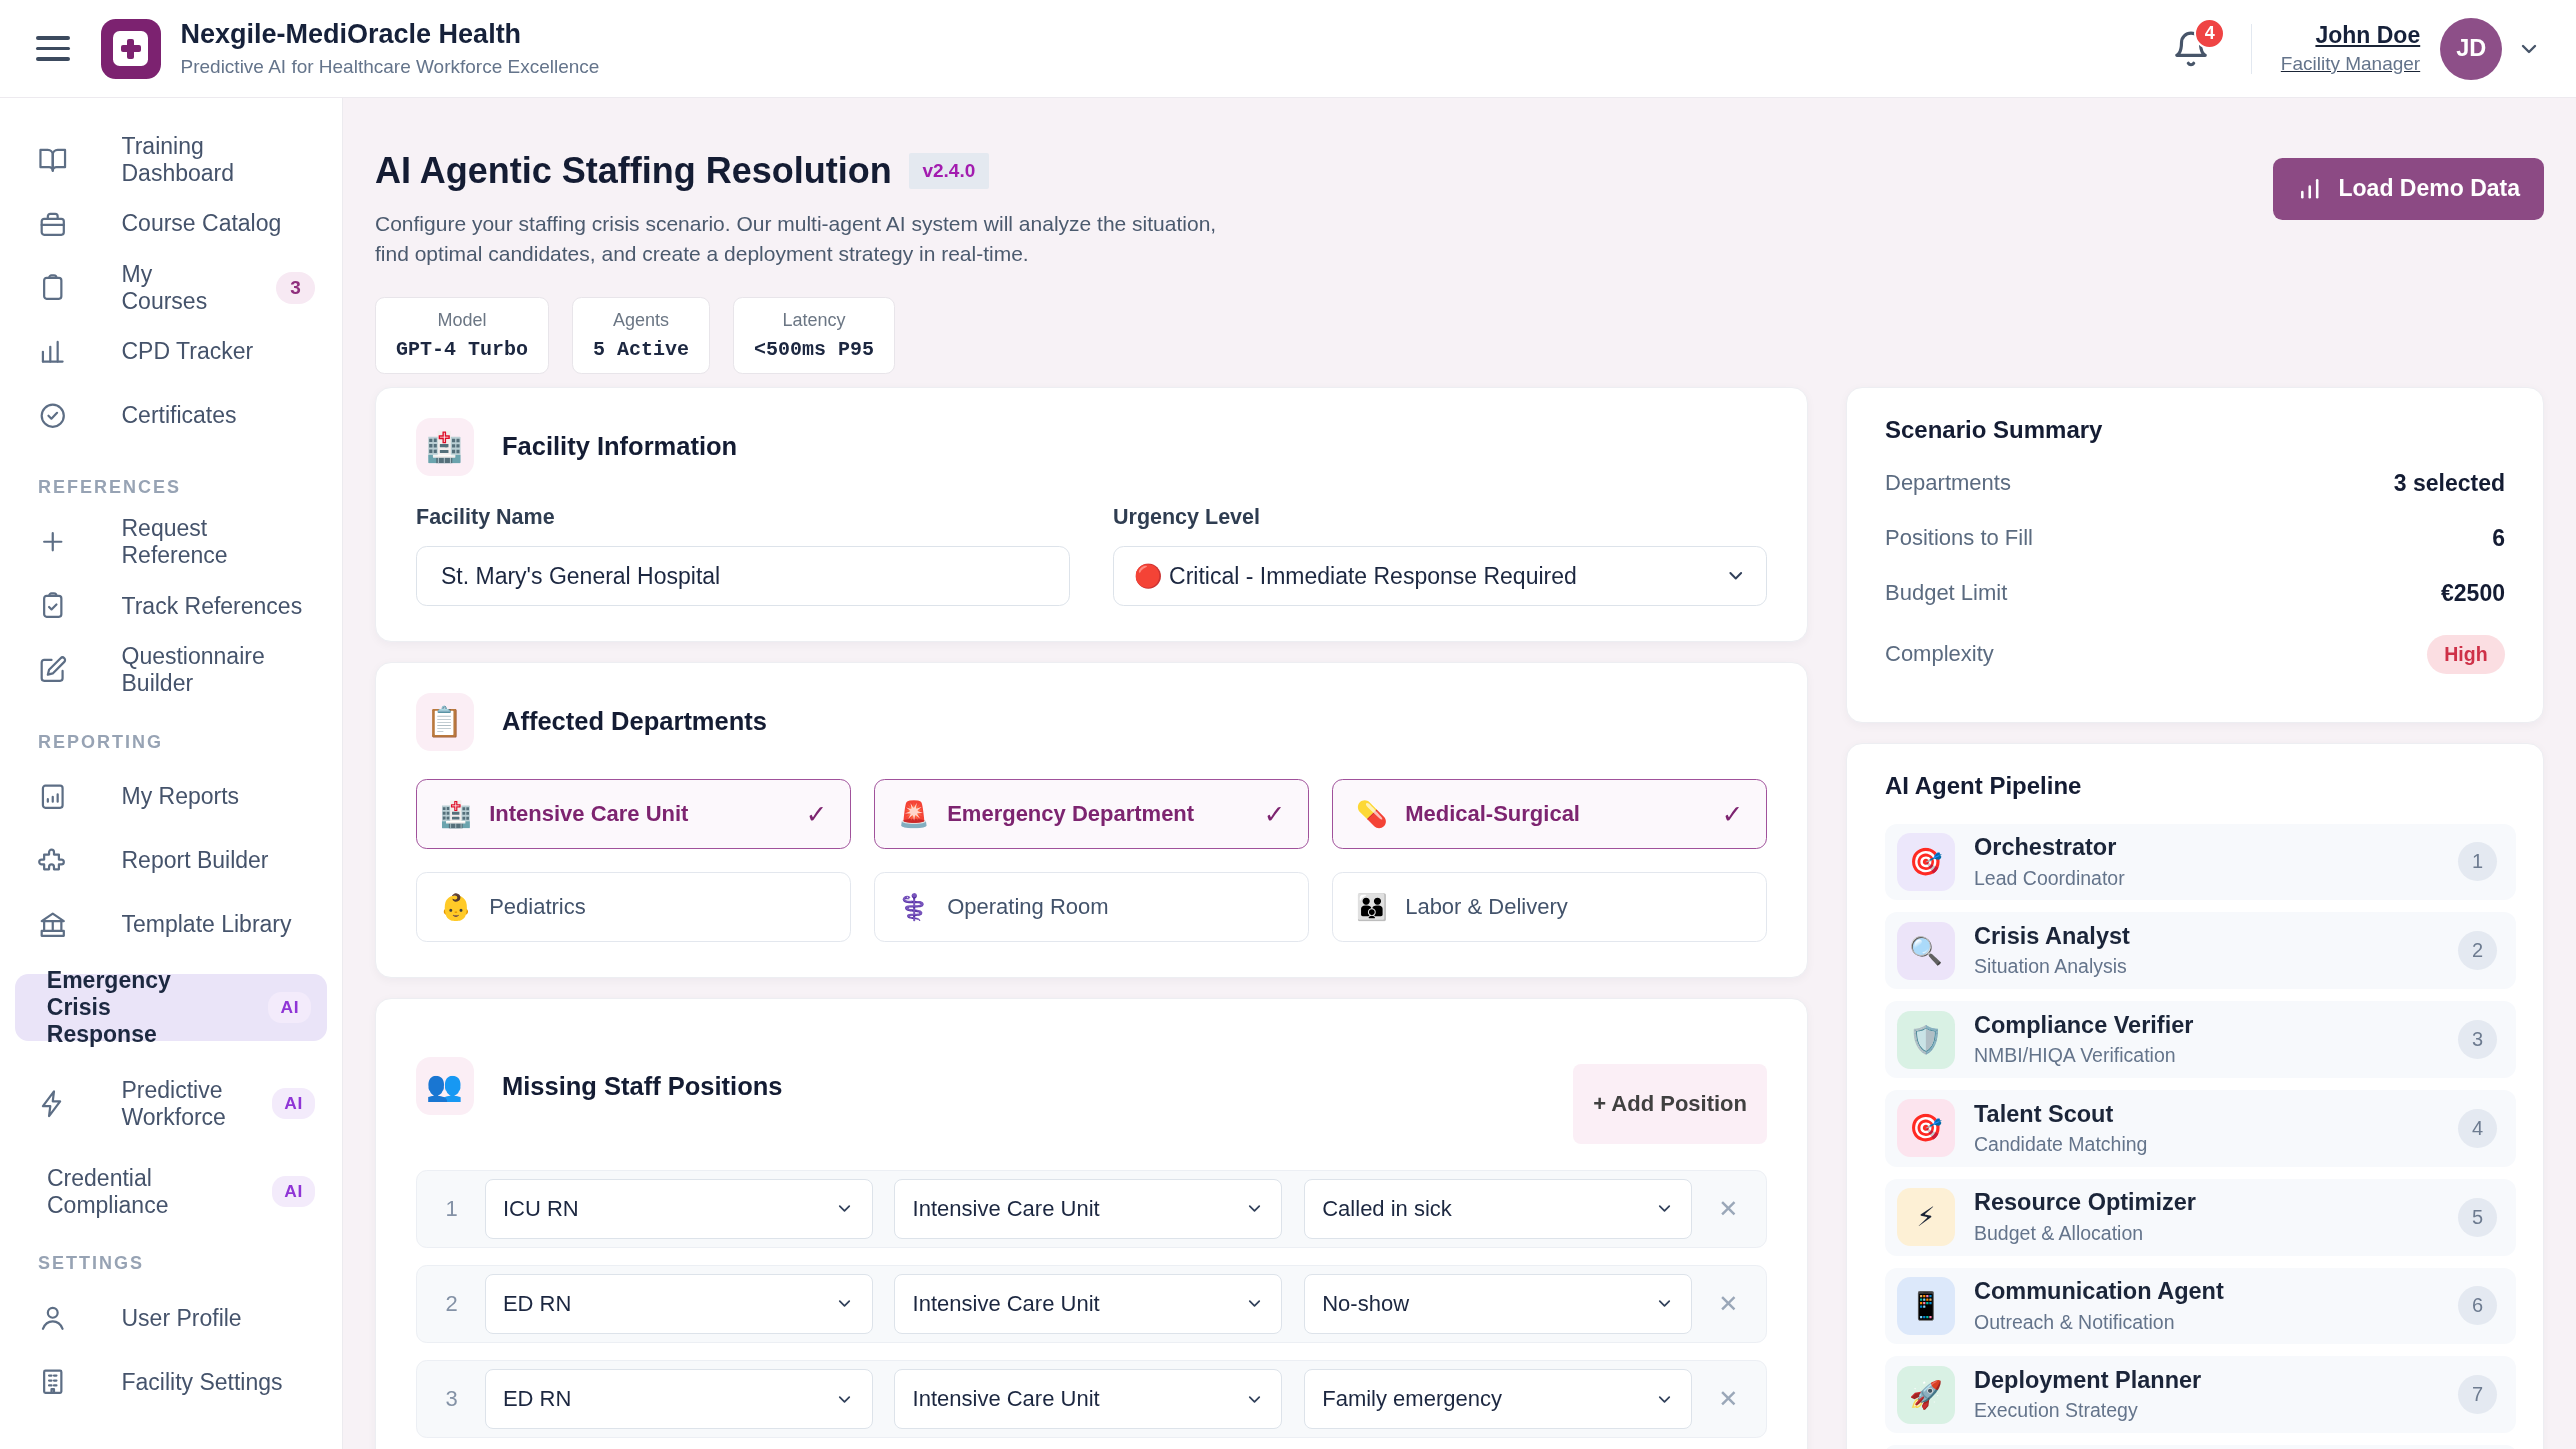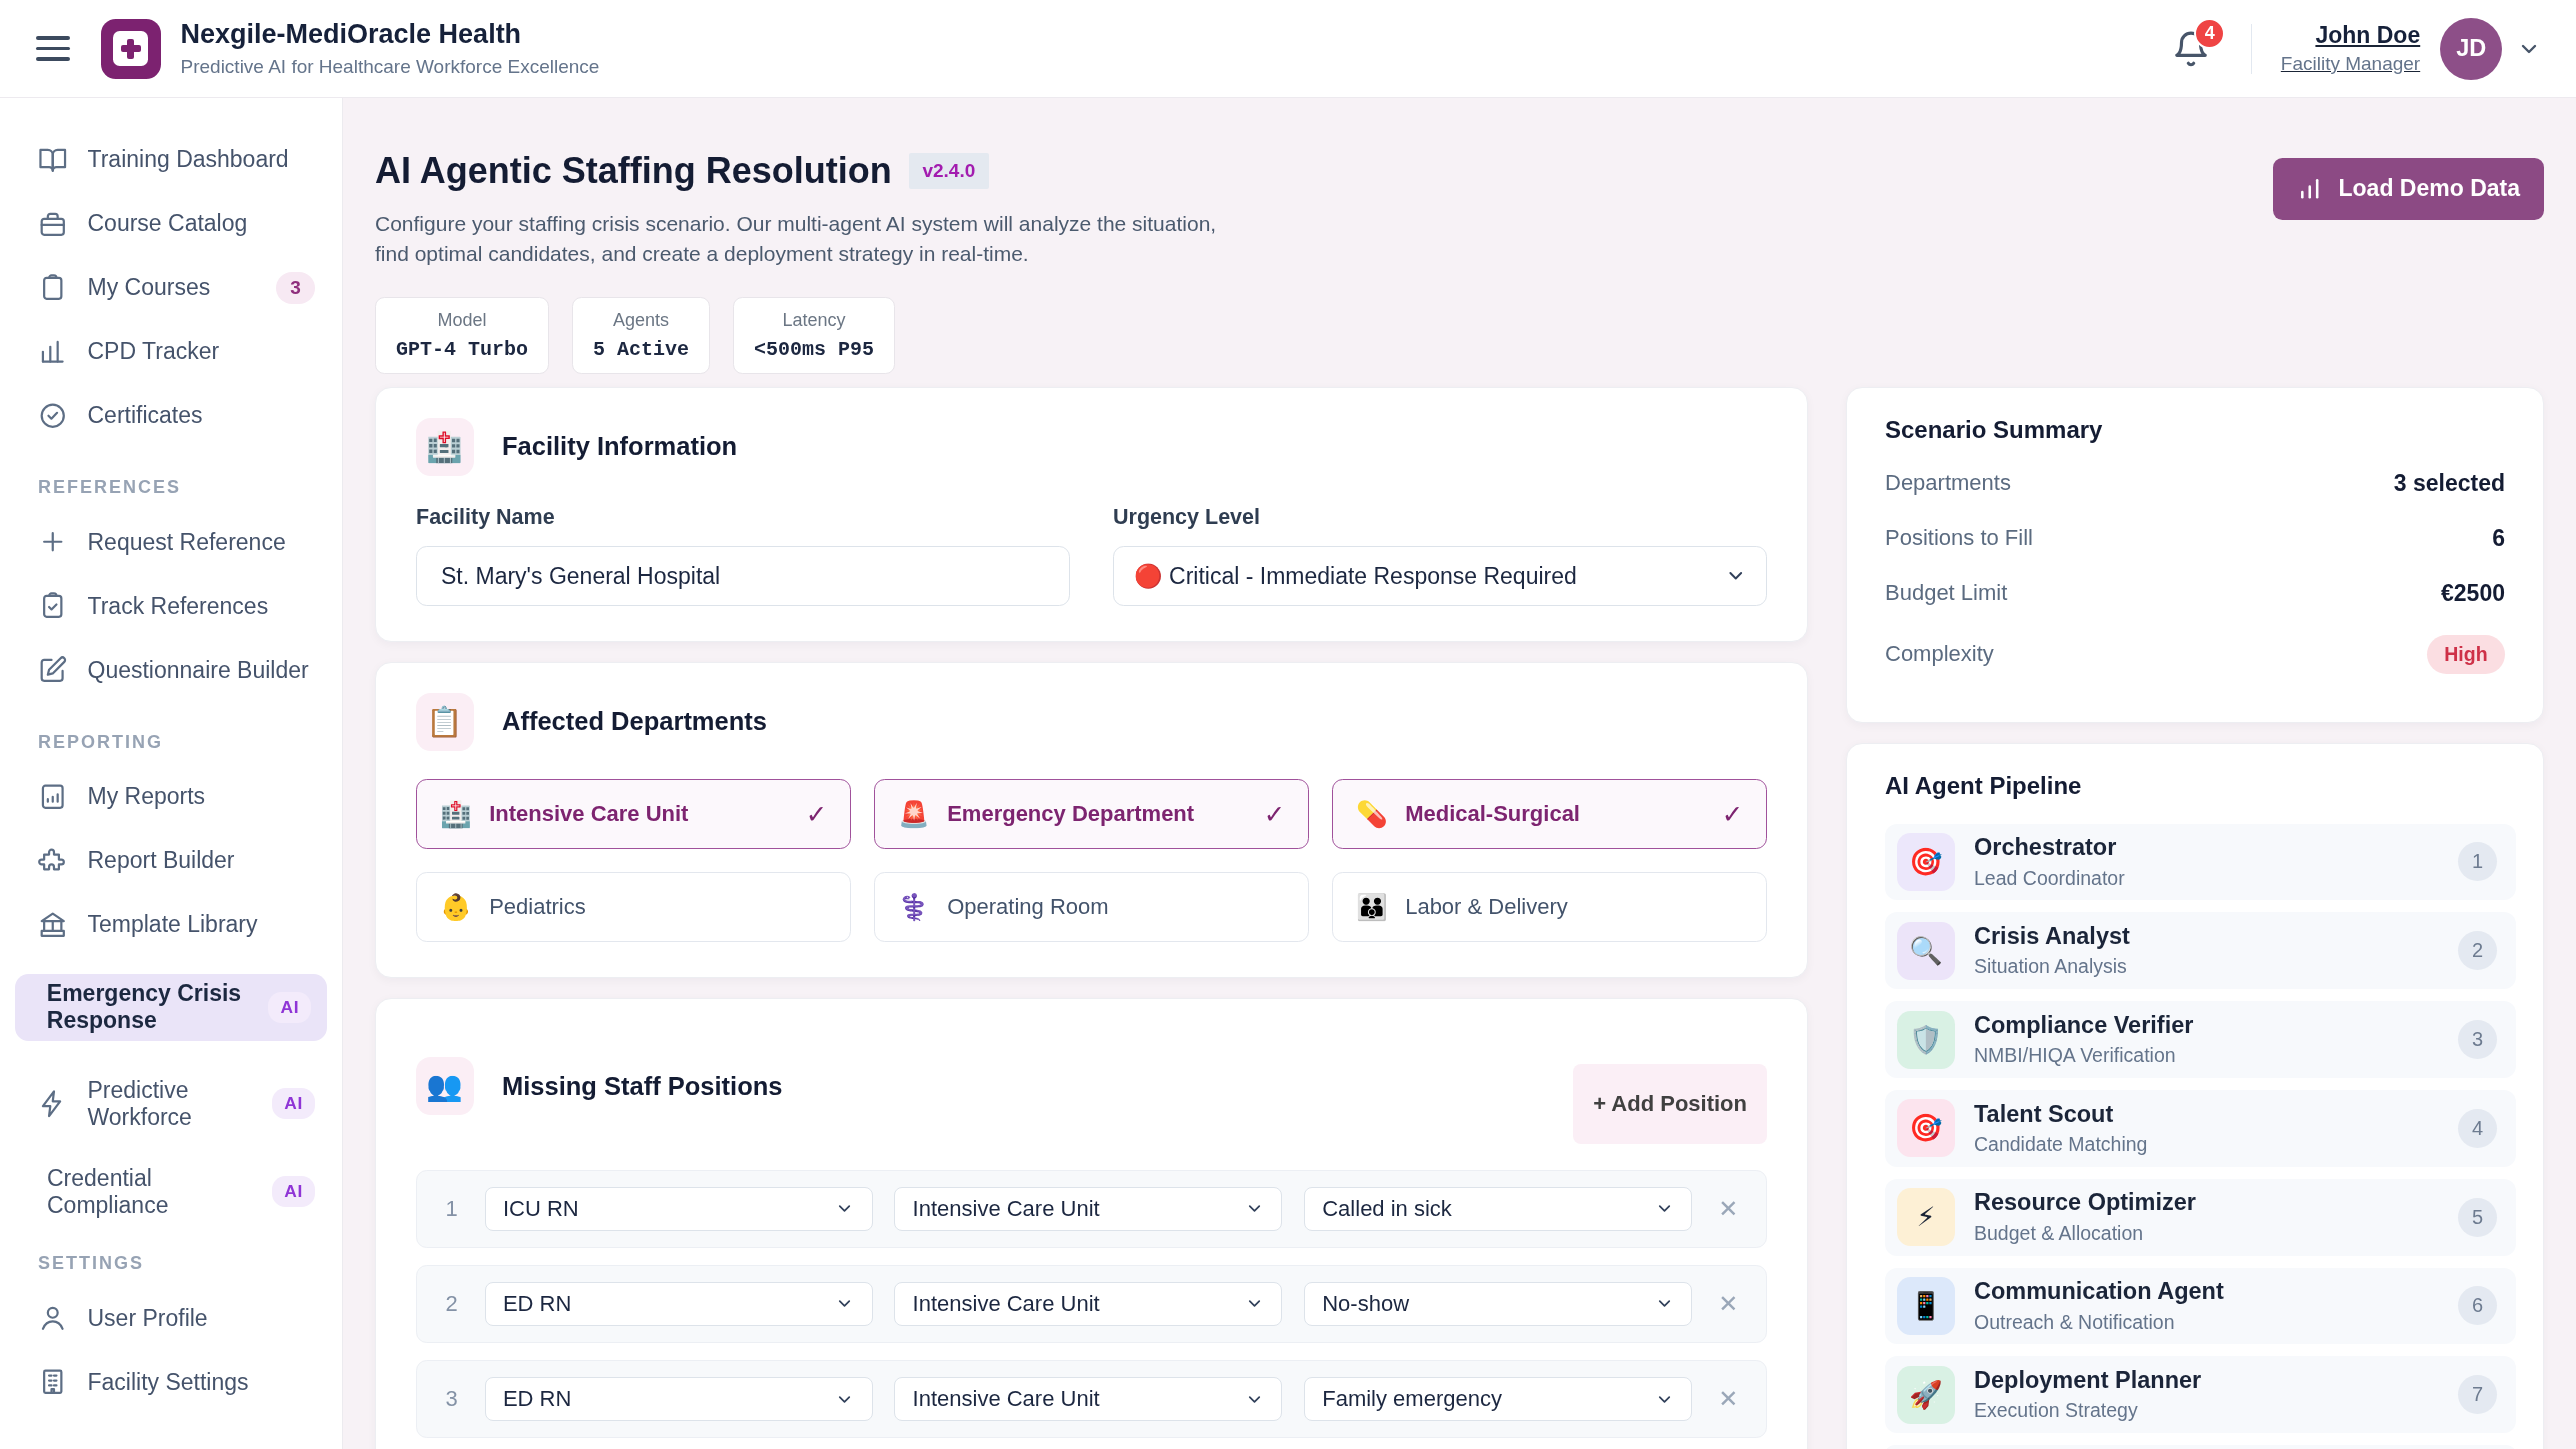--- a/index.html
+++ b/index.html
@@ -39,21 +39,21 @@
   .user-name { font-size: 23px; font-weight: bold; color: #16213a; }
   .user-role { font-size: 19px; color: #64748b; margin-top: 4px; }
   .avatar { width: 62px; height: 62px; border-radius: 50%; background: #8d4f88; color: #fff; font-size: 23.5px; font-weight: bold; display: flex; align-items: center; justify-content: center; margin-left: 20px; }
   .chev { margin-left: 14.8px; color: #475569; cursor: pointer; }
 
   
   .layout { flex: 1; display: flex; overflow: hidden; }
 
   
   .sidebar { width: 343px; background: #ffffff; border-right: 0.7px solid #ecebef; padding: 29.5px 0 0 0; overflow: hidden; flex: 0 0 auto; }
-  .side-item { height: 64px; display: flex; align-items: center; padding: 0 27px 0 38px; font-size: 23px; color: #45536b; cursor: pointer; }
+  .side-item { height: 64px; display: flex; align-items: center; padding: 0 27px 0 38px; font-size: 23px; color: #45536b; cursor: pointer; gap: 34px; }
   .side-item .s-icon { width: 29.5px; height: 29.5px; margin-right: 20px; color: #5d6e85; flex: 0 0 auto; }
   .count-badge { margin-left: auto; background: #f7e9f3; color: #8f2f7d; font-size: 19px; font-weight: bold; min-width: 39px; height: 32px; border-radius: 16px; display: flex; align-items: center; justify-content: center; }
   .section-label { font-size: 18px; font-weight: bold; letter-spacing: 2px; color: #97a3b4; padding: 0 27px 0 38px; margin: 29.5px 0 12px 0; }
   .ai-badge { margin-left: 12px; background: #f3ebfb; color: #8f35d6; font-size: 17.4px; font-weight: bold; padding: 5.4px 12px; border-radius: 13.4px; letter-spacing: 0.7px; flex: 0 0 auto; }
   .side-item.ai-noicon { padding-left: 47px; }
   .side-item.active-pill {
     margin: 17.4px 14.8px 6.7px 14.8px; padding: 0 16px 0 32px; height: 67px; border-radius: 13.4px;
     background: #eae4f8; color: #1c2840; font-weight: bold;
   }
   .side-item.active-pill .ai-badge { margin-left: 9.4px; }
@@ -97,21 +97,21 @@
   .dept-chip.selected { border: 1.3px solid #a0519b; background: #fcf8fc; }
   .dept-chip.selected .dept-label { color: #7d2470; font-weight: bold; }
   .dept-check { margin-left: auto; color: #7d2470; font-size: 25.5px; visibility: hidden; }
   .dept-chip.selected .dept-check { visibility: visible; }
 
   .pos-head { display: flex; align-items: center; }
   .add-btn { margin-left: auto; background: #fbeff6; color: #404040; border: none; border-radius: 8px; padding: 27px 20px; font-size: 22px; font-weight: 600; cursor: pointer; font-family: inherit; margin-top: 36px; }
   .pos-rows { margin-top: 25.5px; display: flex; flex-direction: column; gap: 17.4px; }
   .pos-row { background: #f7f9fb; border: 0.7px solid #eceff4; border-radius: 10.7px; height: 78px; display: flex; align-items: center; padding: 0 23px; gap: 21.5px; }
   .row-num { width: 23px; font-size: 22px; color: #8492a6; text-align: center; flex: 0 0 auto; }
-  .pos-row .select { flex: 1; height: 44px; border-radius: 8px; font-size: 22px; padding: 0 17.4px; }
+  .pos-row .select { flex: 1; height: 60px; border-radius: 8px; font-size: 22px; padding: 0 17.4px; }
   .row-close { width: 29.5px; font-size: 24px; color: #9aa7b8; text-align: center; cursor: pointer; flex: 0 0 auto; background: none; border: none; font-family: inherit; }
 
   
   .sum-card { padding: 28px 38px 20px 38px; }
   .sum-title { font-size: 24px; font-weight: bold; color: #141c33; }
   .sum-rows { margin-top: 25.5px; }
   .sum-row { display: flex; align-items: center; justify-content: space-between; margin-bottom: 28px; }
   .sum-label { font-size: 22px; color: #5b6b80; }
   .sum-value { font-size: 23px; font-weight: bold; color: #141c33; }
   .high-badge { background: #fbdee2; color: #ce3148; font-size: 19.5px; font-weight: 600; padding: 8px 17.4px; border-radius: 670px; }

